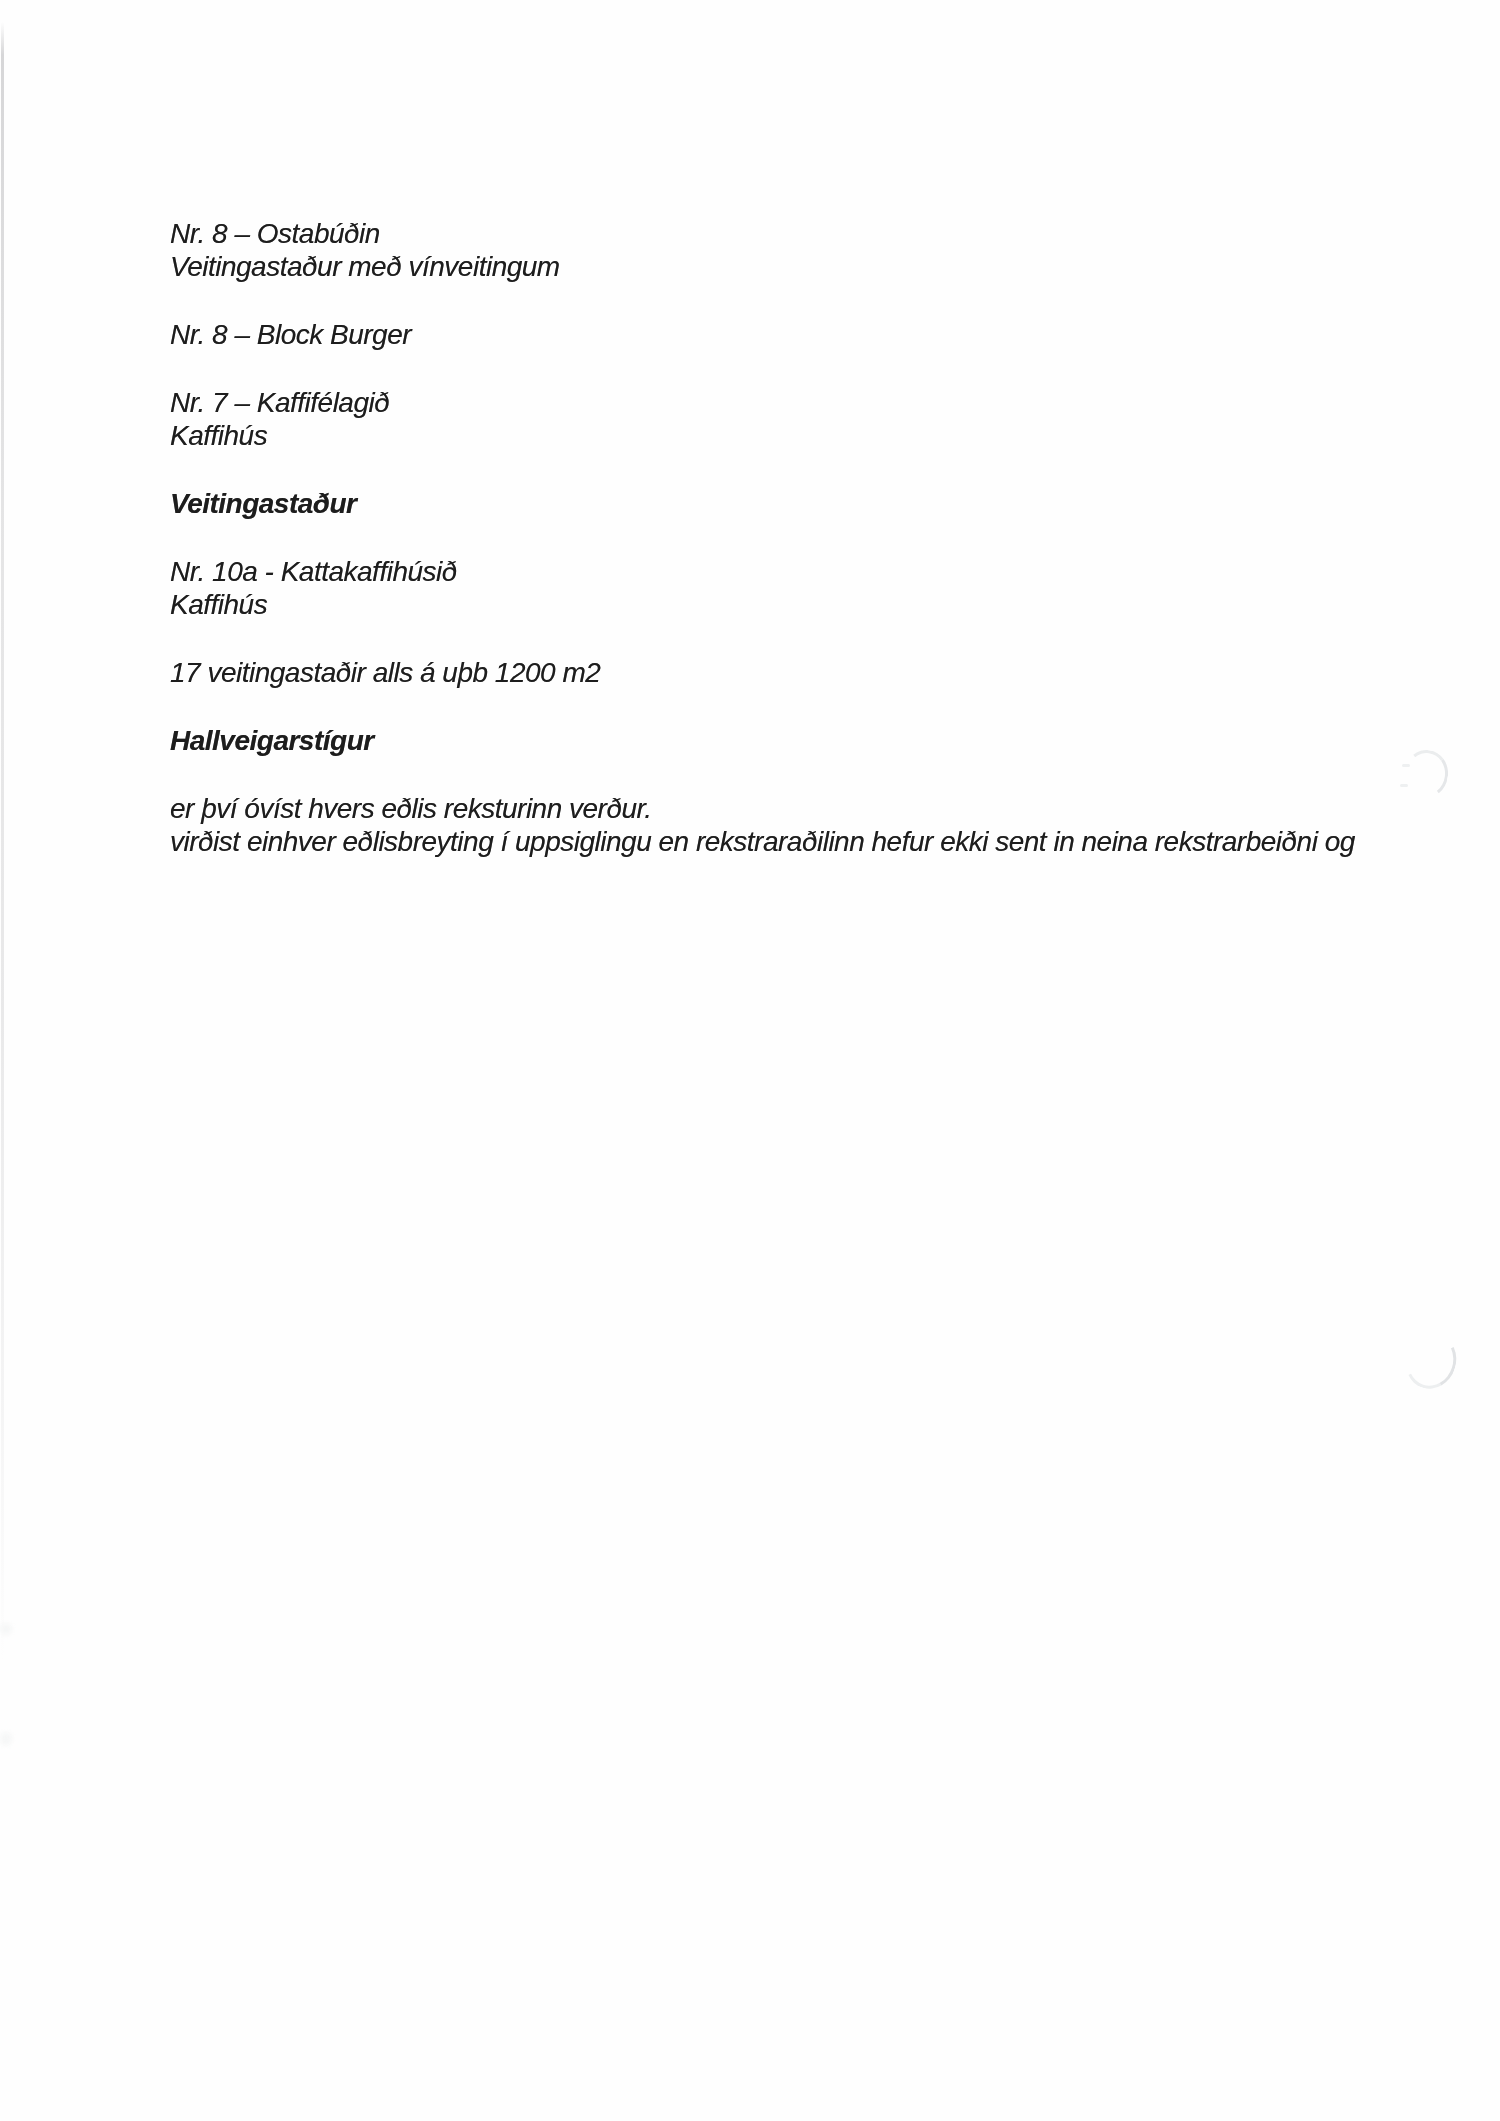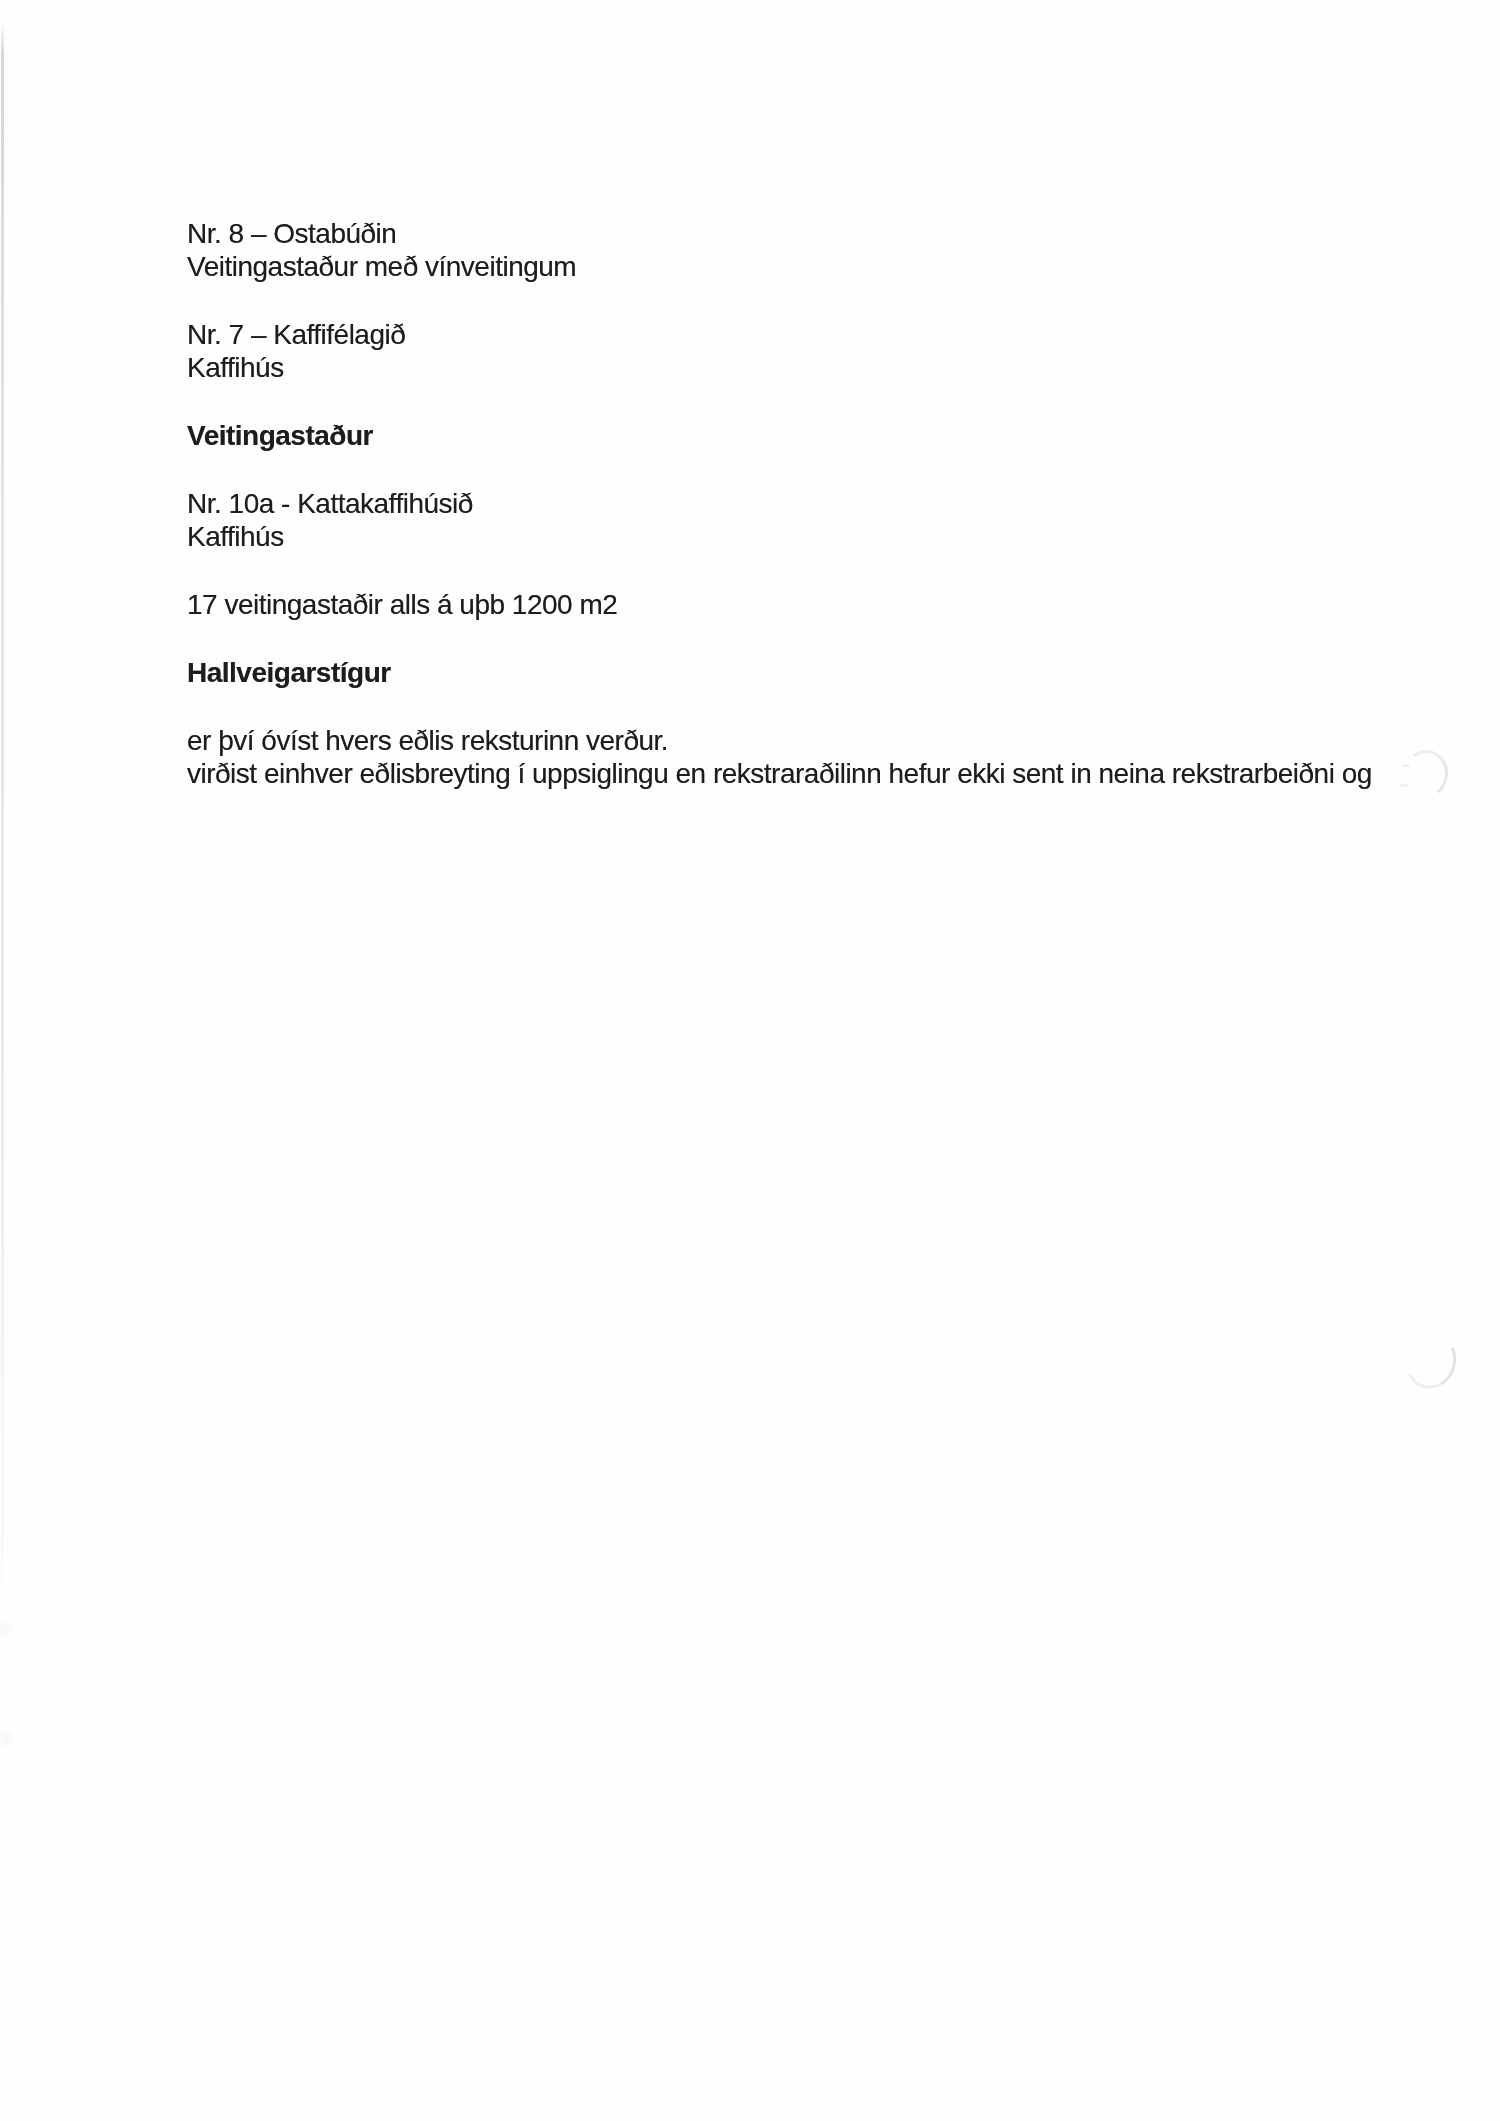--- a/index.html
+++ b/index.html
@@ -64,23 +64,24 @@
   .dash {
     position: absolute;
     background: #eef0f1;
     border-radius: 2px;
   }
   .dash.d1 { left: 1402px; top: 764px; width: 8px; height: 3px; }
   .dash.d2 { left: 1400px; top: 784px; width: 8px; height: 3px; }
   
   .content {
     position: absolute;
-    left: 187px;
+    left: 170px;
     top: 217px;
     width: 1190px;
+    font-style: italic;
   }
   .block {
     margin: 0 0 35px 0;
   }
   .line {
     font-size: 28px;
     line-height: 33px;
     letter-spacing: -0.5px;
     white-space: nowrap;
     text-shadow: 0 0 0.5px rgba(25,25,25,0.55);
@@ -103,20 +104,21 @@
   <div class="dash d2"></div>
 
   <div class="content">
 
     <div class="block">
       <div class="line">Nr. 8 – Ostabúðin</div>
       <div class="line">Veitingastaður með vínveitingum</div>
     </div>
 
     <div class="block">
+      <div class="line">Nr. 8 – Block Burger</div>
     </div>
 
     <div class="block">
       <div class="line">Nr. 7 – Kaffifélagið</div>
       <div class="line">Kaffihús</div>
     </div>
 
     <div class="block">
       <div class="line bold">Veitingastaður</div>
     </div>

